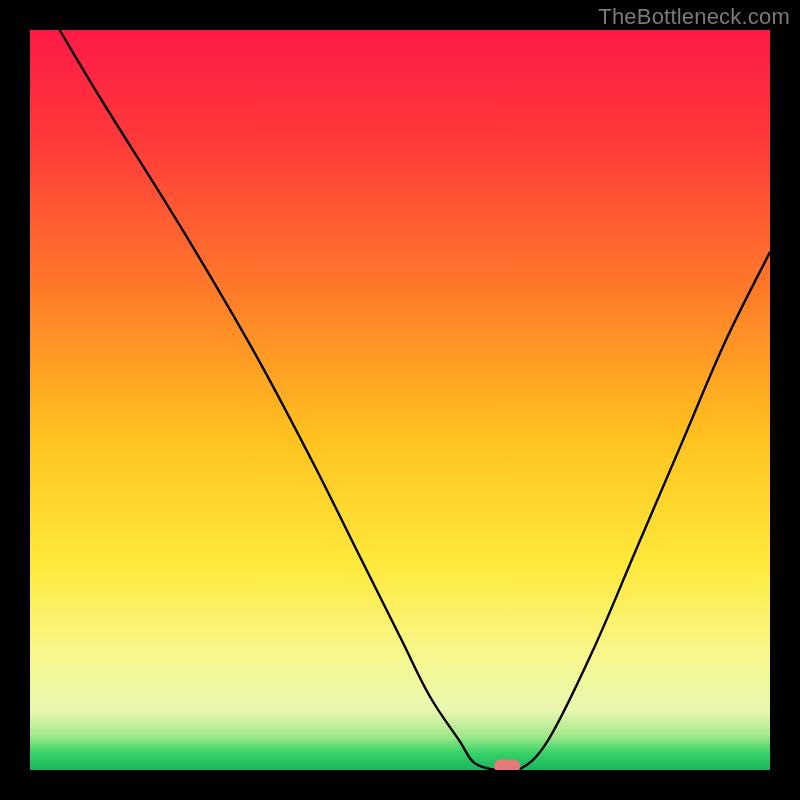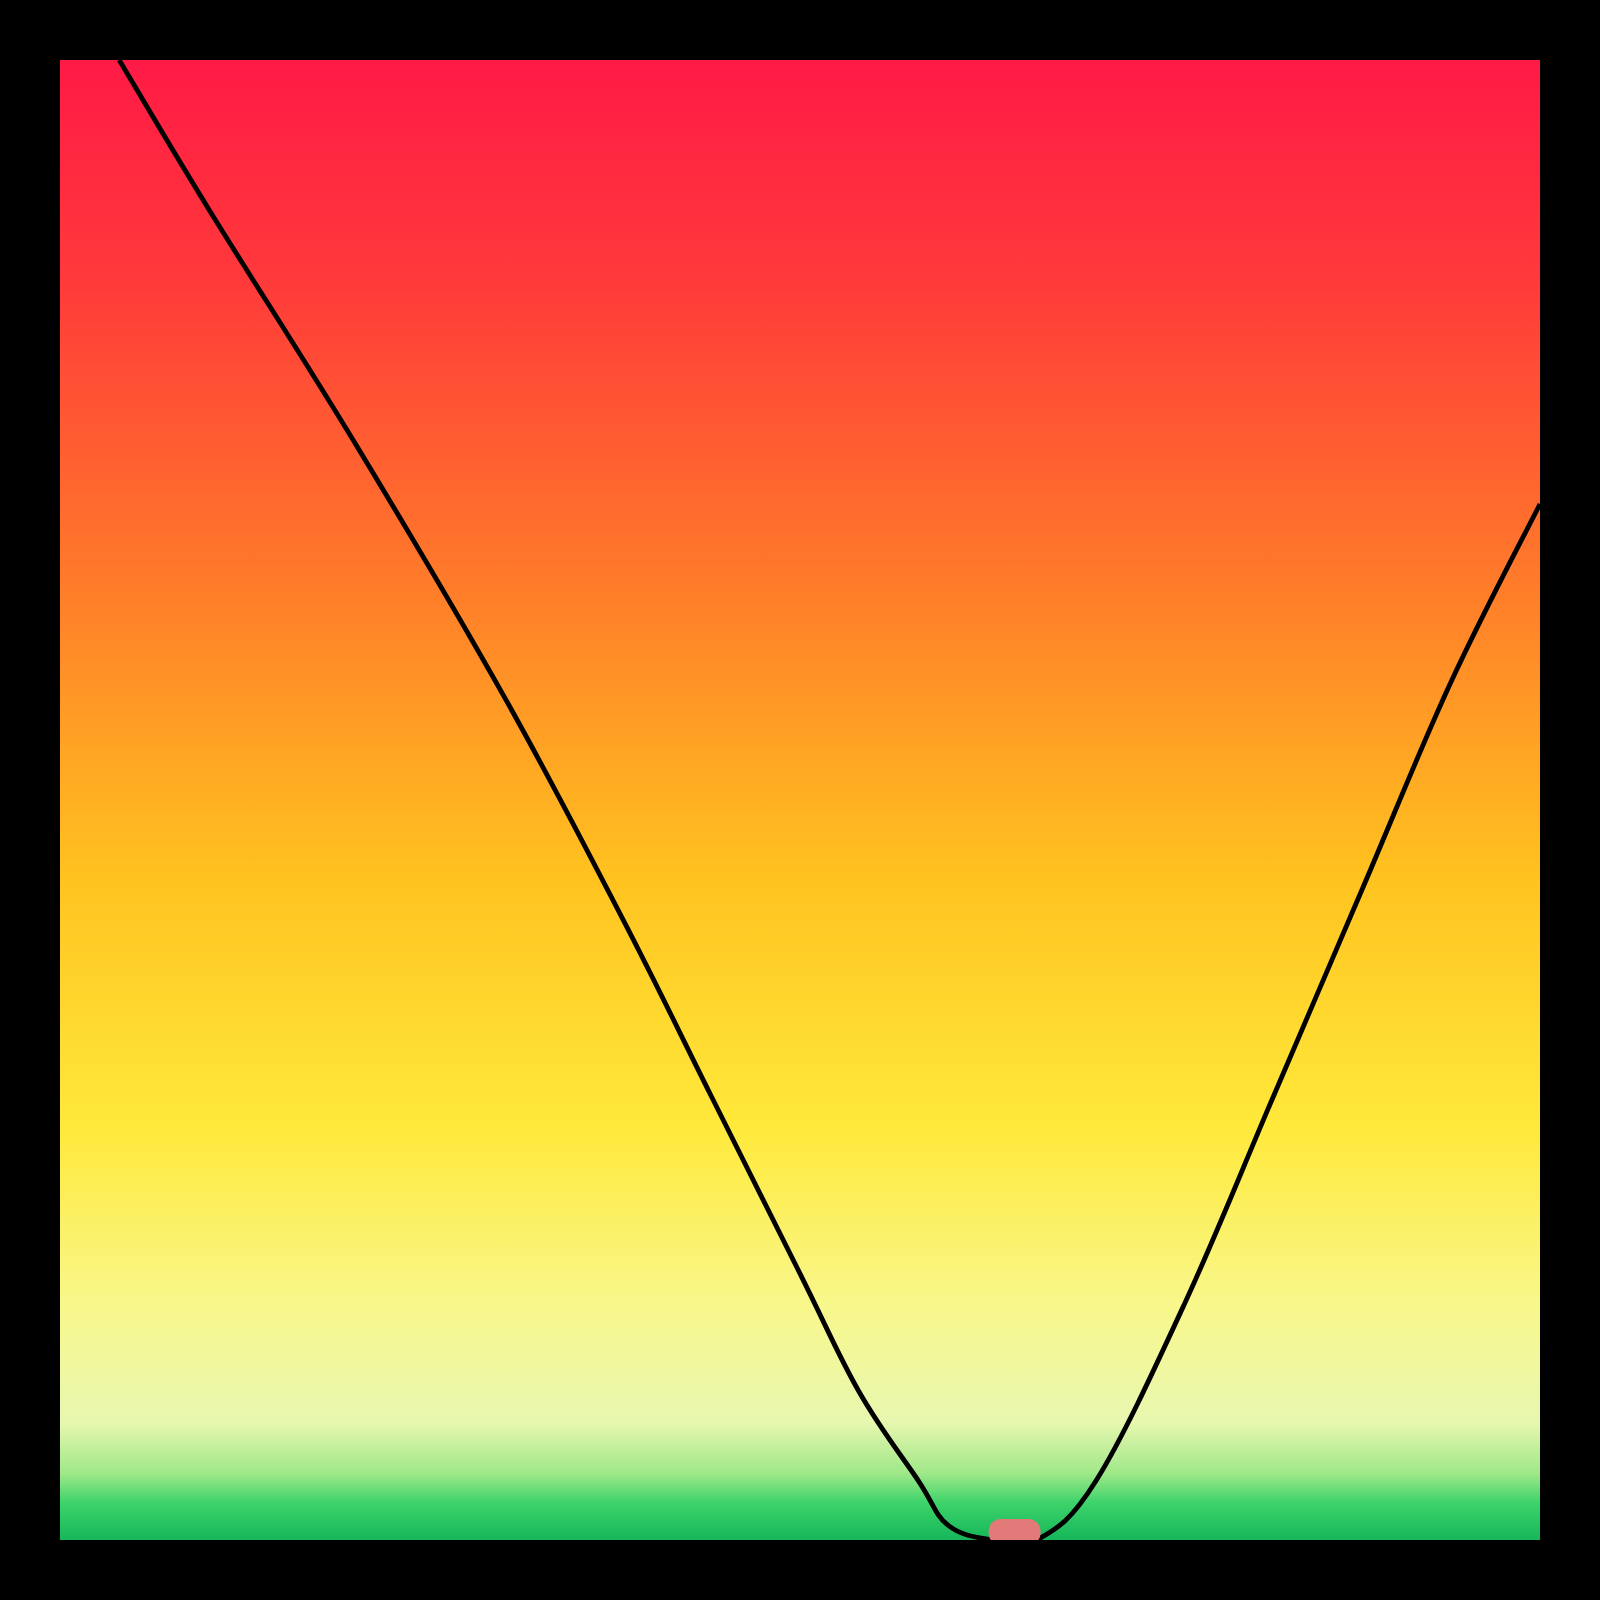--- a/index.html
+++ b/index.html
@@ -40,20 +40,21 @@
     display: block;
     width: 740px;
     height: 740px;
   }
 </style>
 </head>
 <body>
 
 <div class="frame">
 
+  <div class="watermark">TheBottleneck.com</div>
 
   <div class="plot-area">
     <svg viewBox="0 0 740 740" preserveAspectRatio="none">
       <defs>
         <linearGradient id="bg-grad" x1="0" y1="0" x2="0" y2="1">
             <stop offset="0%" stop-color="#ff1a46"></stop>
             <stop offset="15%" stop-color="#ff3a3a"></stop>
             <stop offset="35%" stop-color="#ff7a2a"></stop>
             <stop offset="55.00000000000001%" stop-color="#ffc21f"></stop>
             <stop offset="72%" stop-color="#ffe93a"></stop>

